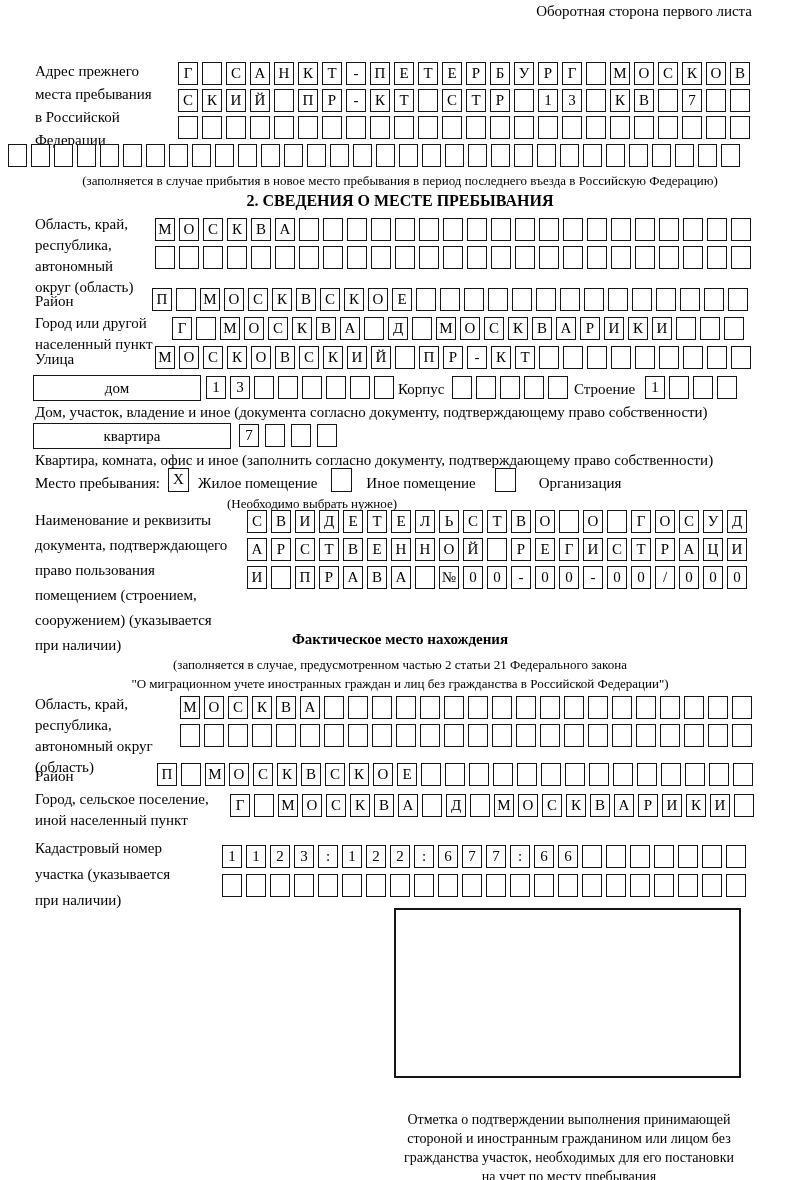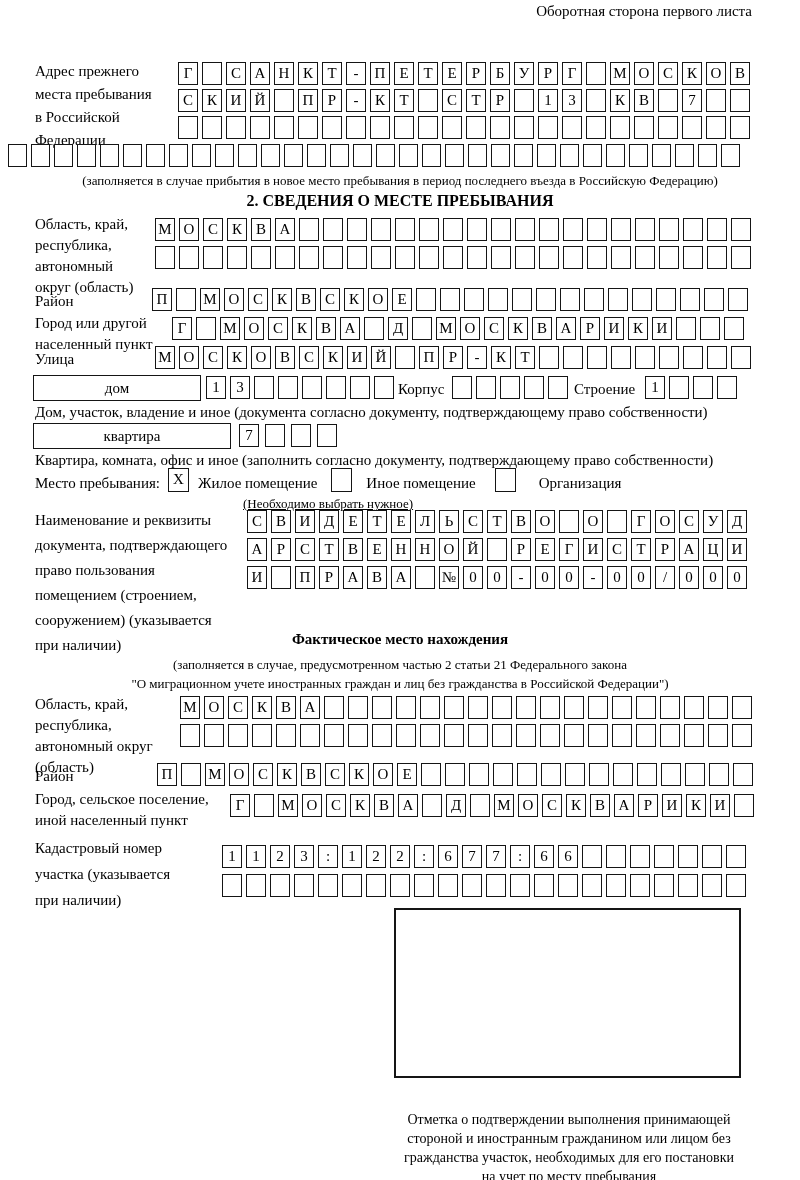--- a/index.html
+++ b/index.html
@@ -355,21 +355,21 @@
 
 <div class="abs stay-row" style="left:35px;top:468px;align-items:flex-end;">
   <span>Место пребывания:</span>
   <span class="checkbox" style="margin-left:8px;">X</span>
   <span style="margin-left:9px;">Жилое помещение</span>
   <span class="checkbox" style="margin-left:14px;"></span>
   <span style="margin-left:14px;">Иное помещение</span>
   <span class="checkbox" style="margin-left:19px;"></span>
   <span style="margin-left:23px;">Организация</span>
 </div>
-<div class="abs fine" style="left:243px;top:494px;text-decoration:underline;">(Необходимо выбрать нужное)</div>
+<div class="abs fine" style="left:227px;top:494px;">(Необходимо выбрать нужное)</div>
 
 <div class="abs label lh25" style="left:35px;top:508px;">
     <div>Наименование и реквизиты</div>
     <div>документа, подтверждающего</div>
     <div>право пользования</div>
     <div>помещением (строением,</div>
     <div>сооружением) (указывается</div>
     <div>при наличии)</div>
   </div>
 <div class="abs cells" style="left:247px;top:510px;">

